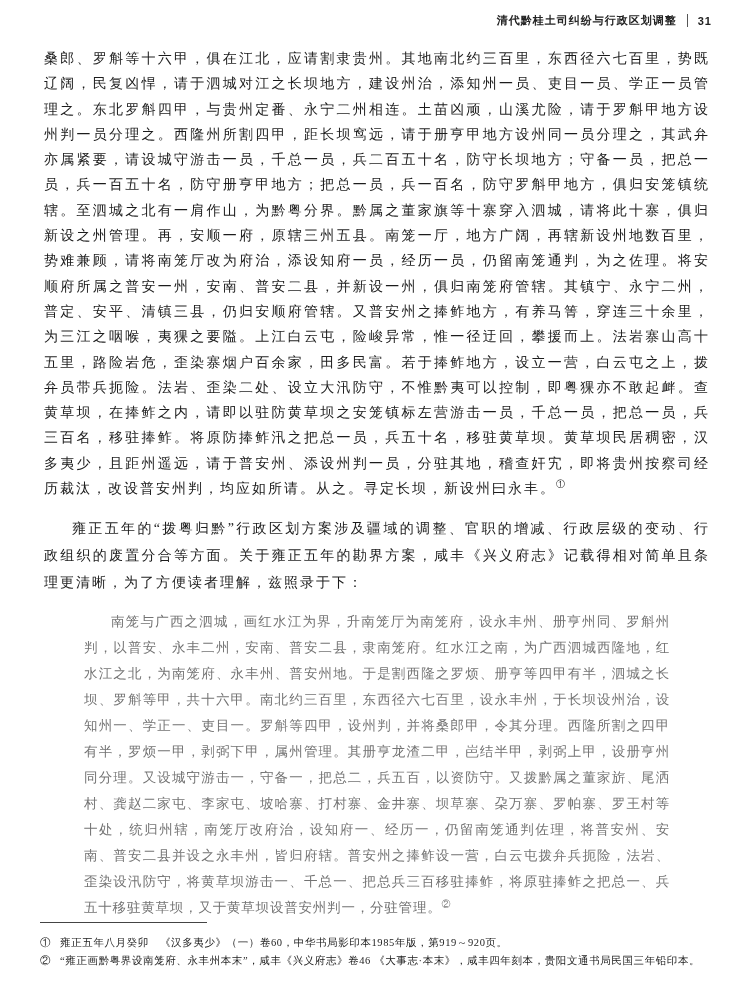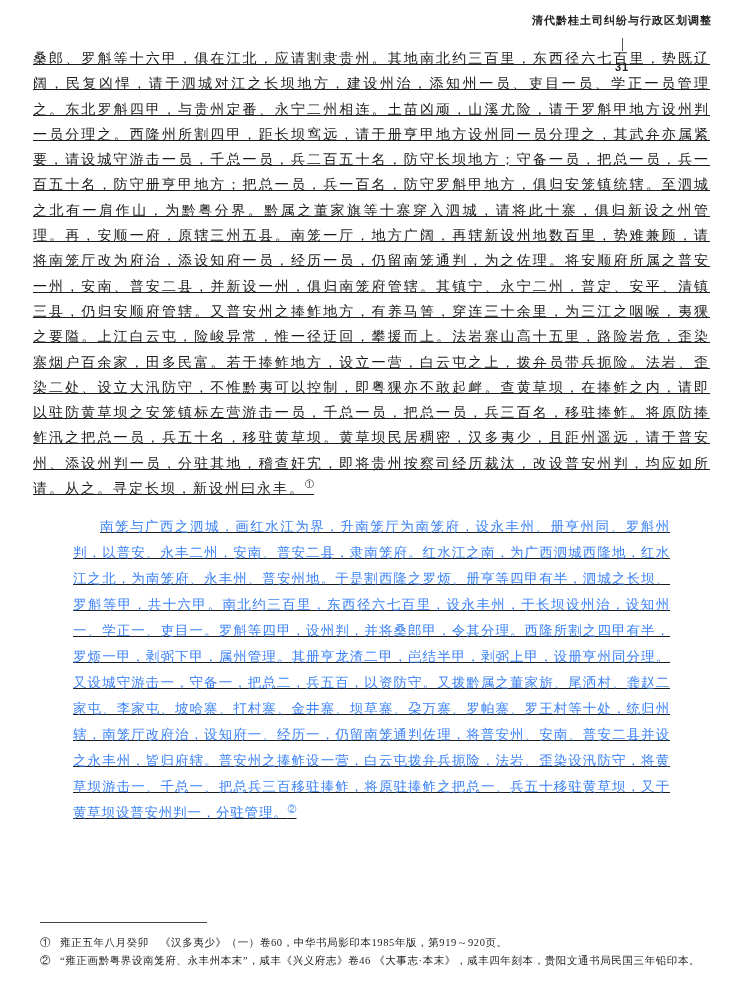--- a/index.html
+++ b/index.html
@@ -20,55 +20,53 @@
     top: 13px;
     right: 38px;
     display: flex;
     align-items: center;
     gap: 10px;
     font-family: "Liberation Sans", "DejaVu Sans", sans-serif;
     font-size: 11px;
     font-weight: bold;
     letter-spacing: 1px;
     color: #222;
-    flex-direction: column;
   }
   .hdr-sep {
     width: 1px;
     height: 13px;
     background: #555;
   }
   
   .main-text {
     position: absolute;
     top: 46px;
-    left: 33px;
+    left: 44px;
     right: 40px;
-    text-decoration: underline;
   }
   .body-para {
     font-size: 14px;
     line-height: 25.3px;
     letter-spacing: 2px;
     text-align: justify;
     color: #1c1c1c;
   }
   .para-2 {
     margin-top: 14px;
     line-height: 27px;
     text-indent: 2em;
   }
   .block-quote {
     margin: 13px 40px 0 40px;
     font-size: 13.5px;
     line-height: 26px;
     letter-spacing: 0.8px;
     text-align: justify;
     text-indent: 2em;
-    color: #3b82f6;
+    color: #737373;
   }
   sup.fn-ref {
     font-size: 9px;
     letter-spacing: 0;
     vertical-align: super;
     line-height: 0;
   }
   
   .footnote-area {
     position: absolute;
@@ -103,20 +101,21 @@
   <div class="running-header">
     <span>清代黔桂土司纠纷与行政区划调整</span>
     <span class="hdr-sep"></span>
     <span>31</span>
   </div>
 
   <div class="main-text">
 
     <p class="body-para para-1"><span>桑郎、罗斛等十六甲，俱在江北，应请割隶贵州。其地南北约三百里，东西径六七百里，势既辽阔，民复凶悍，请于泗城对江之长坝地方，建设州治，添知州一员、吏目一员、学正一员管理之。东北罗斛四甲，与贵州定番、永宁二州相连。土苗凶顽，山溪尤险，请于罗斛甲地方设州判一员分理之。西隆州所割四甲，距长坝窎远，请于册亨甲地方设州同一员分理之，其武弁亦属紧要，请设城守游击一员，千总一员，兵二百五十名，防守长坝地方；守备一员，把总一员，兵一百五十名，防守册亨甲地方；把总一员，兵一百名，防守罗斛甲地方，俱归安笼镇统辖。至泗城之北有一肩作山，为黔粤分界。黔属之董家旗等十寨穿入泗城，请将此十寨，俱归新设之州管理。再，安顺一府，原辖三州五县。南笼一厅，地方广阔，再辖新设州地数百里，势难兼顾，请将南笼厅改为府治，添设知府一员，经历一员，仍留南笼通判，为之佐理。将安顺府所属之普安一州，安南、普安二县，并新设一州，俱归南笼府管辖。其镇宁、永宁二州，普定、安平、清镇三县，仍归安顺府管辖。又普安州之捧鲊地方，有养马箐，穿连三十余里，为三江之咽喉，夷猓之要隘。上江白云屯，险峻异常，惟一径迂回，攀援而上。法岩寨山高十五里，路险岩危，歪染寨烟户百余家，田多民富。若于捧鲊地方，设立一营，白云屯之上，拨弁员带兵扼险。法岩、歪染二处、设立大汛防守，不惟黔夷可以控制，即粤猓亦不敢起衅。查黄草坝，在捧鲊之内，请即以驻防黄草坝之安笼镇标左营游击一员，千总一员，把总一员，兵三百名，移驻捧鲊。将原防捧鲊汛之把总一员，兵五十名，移驻黄草坝。黄草坝民居稠密，汉多夷少，且距州遥远，请于普安州、添设州判一员，分驻其地，稽查奸宄，即将贵州按察司经历裁汰，改设普安州判，均应如所请。从之。寻定长坝，新设州曰永丰。</span><sup class="fn-ref">①</sup></p>
 
+    <p class="body-para para-2"><span>雍正五年的“拨粤归黔”行政区划方案涉及疆域的调整、官职的增减、行政层级的变动、行政组织的废置分合等方面。关于雍正五年的勘界方案，咸丰《兴义府志》记载得相对简单且条理更清晰，为了方便读者理解，兹照录于下：</span></p>
 
     <p class="block-quote"><span>南笼与广西之泗城，画红水江为界，升南笼厅为南笼府，设永丰州、册亨州同、罗斛州判，以普安、永丰二州，安南、普安二县，隶南笼府。红水江之南，为广西泗城西隆地，红水江之北，为南笼府、永丰州、普安州地。于是割西隆之罗烦、册亨等四甲有半，泗城之长坝、罗斛等甲，共十六甲。南北约三百里，东西径六七百里，设永丰州，于长坝设州治，设知州一、学正一、吏目一。罗斛等四甲，设州判，并将桑郎甲，令其分理。西隆所割之四甲有半，罗烦一甲，剥弼下甲，属州管理。其册亨龙渣二甲，岜结半甲，剥弼上甲，设册亨州同分理。又设城守游击一，守备一，把总二，兵五百，以资防守。又拨黔属之董家旂、尾洒村、龚赵二家屯、李家屯、坡哈寨、打村寨、金井寨、坝草寨、朶万寨、罗帕寨、罗王村等十处，统归州辖，南笼厅改府治，设知府一、经历一，仍留南笼通判佐理，将普安州、安南、普安二县并设之永丰州，皆归府辖。普安州之捧鲊设一营，白云屯拨弁兵扼险，法岩、歪染设汛防守，将黄草坝游击一、千总一、把总兵三百移驻捧鲊，将原驻捧鲊之把总一、兵五十移驻黄草坝，又于黄草坝设普安州判一，分驻管理。</span><sup class="fn-ref">②</sup></p>
 
   </div>
 
   <div class="footnote-area">
     <div class="footnote-divider"></div>
 
     <div class="footnote-item">
       <span class="footnote-marker">①</span>

